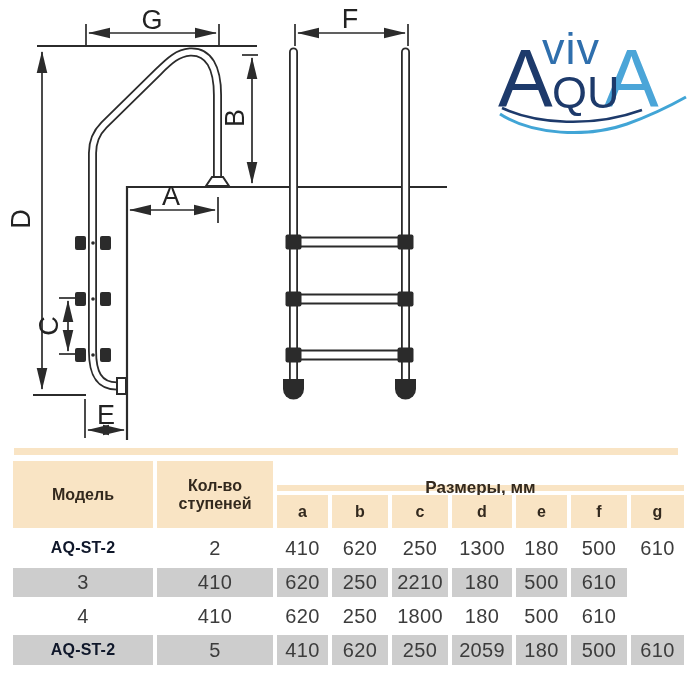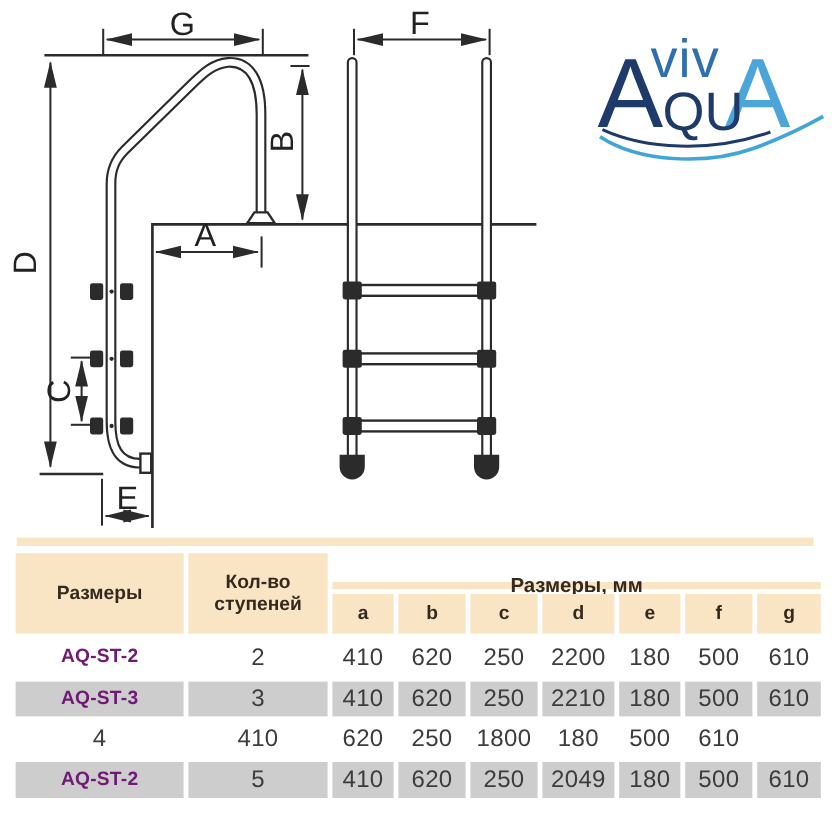--- a/index.html
+++ b/index.html
@@ -15,21 +15,21 @@
        column-gap:4px;row-gap:4px;}
   .tbl > div{display:flex;align-items:center;justify-content:center;text-align:center;}
   .hc{background:#F9E4C4;color:#33291E;font-weight:bold;font-size:16px;line-height:1.12;}
   .mdl{grid-area:1/1/3/2;}
   .steps{grid-area:1/2/3/3;}
   .dims{grid-area:1/3/2/10;font-size:17px;margin-top:24px;}
   .ltr{grid-row:2;}
   .r1{grid-row:3;} .r2{grid-row:4;} .r3{grid-row:5;} .r4{grid-row:6;}
   .w{background:#ffffff;}
   .g{background:#CDCDCD;}
-  .model{font-weight:bold;font-size:16px;color:#701a75;letter-spacing:.2px;}
+  .model{font-weight:bold;font-size:16px;color:#0f172a;letter-spacing:.2px;}
   .num{font-size:20px;font-weight:400;color:#3C3C3C;letter-spacing:.3px;}
 </style>
 </head>
 <body>
 
 <div class="stage">
 
   
   <svg width="693" height="445" viewBox="0 0 693 445">
     <defs>
@@ -153,43 +153,42 @@
     <text x="112" y="96" font-size="82" fill="#4BA5D8">A</text>
     <text x="60" y="98" font-size="45" fill="#1D3A6B">QU</text>
     <path d="M 10 98 C 45 114 100 118 150 100" stroke="#1D3A6B" stroke-width="2.5" fill="none"></path>
     <path d="M 8 104 C 40 125 95 128 135 114 C 160 105 178 96 194 87" stroke="#41A5D6" stroke-width="3" fill="none"></path>
   </svg>
 
   
   <div class="topbar"></div>
 
   <div class="tbl">
-    <div class="hc mdl">Размеры</div>
+    <div class="hc mdl">Модель</div>
     <div class="hc steps">Кол-во ступеней</div>
     <div class="hc dims">Размеры, мм</div>
 
     <div class="hc ltr">a</div>
     <div class="hc ltr">b</div>
     <div class="hc ltr">c</div>
     <div class="hc ltr">d</div>
     <div class="hc ltr">e</div>
     <div class="hc ltr">f</div>
     <div class="hc ltr">g</div>
 
     <div class="r1 w model">AQ-ST-2</div>
     <div class="r1 w num">2</div>
     <div class="r1 w num">410</div>
     <div class="r1 w num">620</div>
     <div class="r1 w num">250</div>
-    <div class="r1 w num">2200</div>
+    <div class="r1 w num">1300</div>
     <div class="r1 w num">180</div>
     <div class="r1 w num">500</div>
     <div class="r1 w num">610</div>
 
-    <div class="r2 g model">AQ-ST-3</div>
     <div class="r2 g num">3</div>
     <div class="r2 g num">410</div>
     <div class="r2 g num">620</div>
     <div class="r2 g num">250</div>
     <div class="r2 g num">2210</div>
     <div class="r2 g num">180</div>
     <div class="r2 g num">500</div>
     <div class="r2 g num">610</div>
 
     <div class="r3 w num">4</div>
@@ -199,18 +198,18 @@
     <div class="r3 w num">1800</div>
     <div class="r3 w num">180</div>
     <div class="r3 w num">500</div>
     <div class="r3 w num">610</div>
 
     <div class="r4 g model">AQ-ST-2</div>
     <div class="r4 g num">5</div>
     <div class="r4 g num">410</div>
     <div class="r4 g num">620</div>
     <div class="r4 g num">250</div>
-    <div class="r4 g num">2049</div>
+    <div class="r4 g num">2059</div>
     <div class="r4 g num">180</div>
     <div class="r4 g num">500</div>
     <div class="r4 g num">610</div>
   </div>
 </div>
 
 </body></html>

